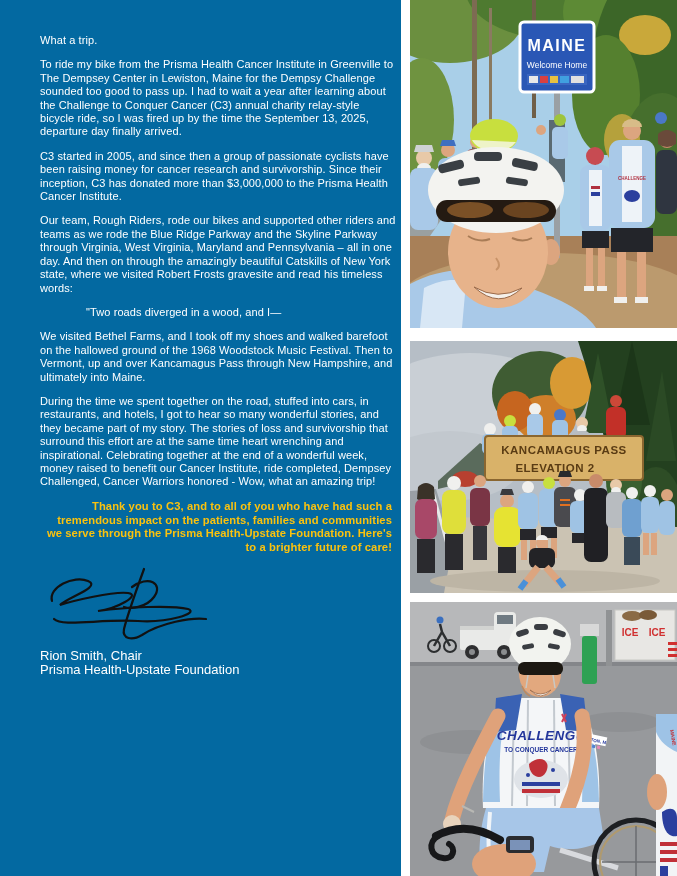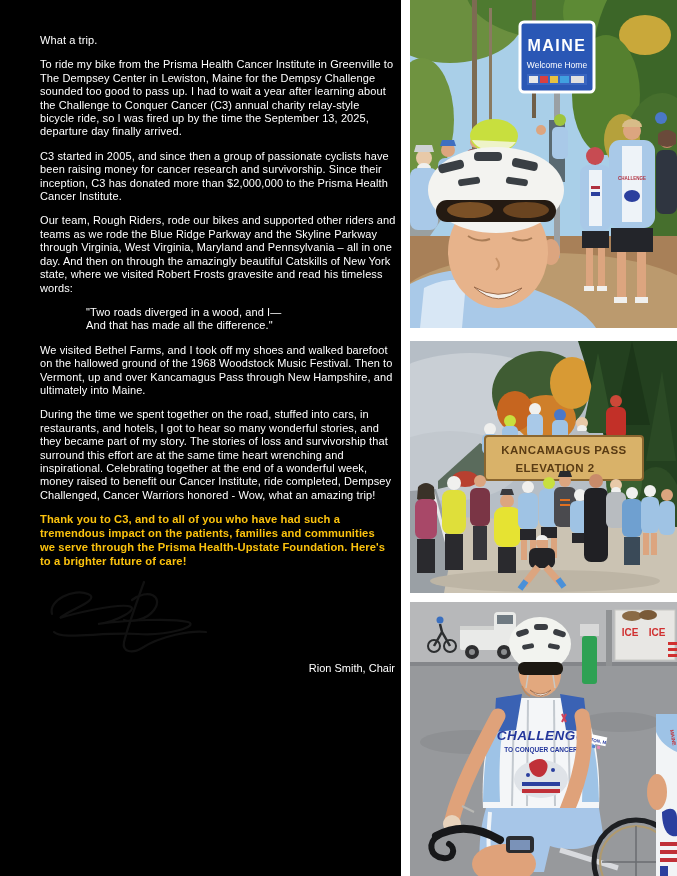--- a/index.html
+++ b/index.html
@@ -4,68 +4,68 @@
 <style>
   html,body{margin:0;padding:0;}
   body{
     width:677px;height:876px;position:relative;overflow:hidden;
     background:#ffffff;
     font-family:"Liberation Sans", sans-serif;
     -webkit-font-smoothing:antialiased;
   }
   .pink-panel{
     position:absolute;left:0;top:0;width:401px;height:876px;
-    background:#000000;color:#ffffff;
+    background:#0369a1;color:#ffffff;
     box-sizing:border-box;padding:34px 6px 0 40px;
   }
   .p{
     font-size:11px;line-height:13.4px;margin:0 0 11px 0;width:356px;
     letter-spacing:0.1px;
   }
   .quote{
     margin:0 0 11px 46px;font-size:11px;line-height:13.4px;letter-spacing:0.1px;
   }
   .thanks{
     color:#fbc20e;font-weight:700;font-size:11.2px;line-height:13.8px;
-    margin:3px 0 10px 0;width:352px;letter-spacing:0.1px;
+    margin:3px 0 10px 0;width:352px;letter-spacing:0.1px;text-align:right;
   }
   .signature-svg{display:block;margin:6px 0 0 -2px;}
-  .signer{font-size:11px;line-height:13.6px;margin-top:2px;text-align:right;}
+  .signer{font-size:13px;line-height:13.6px;margin-top:2px;}
   .photo{position:absolute;left:410px;width:267px;display:block;}
   #photo1{top:0;height:328px;}
   #photo2{top:341px;height:252px;}
   #photo3{top:602px;height:274px;}
   svg text{font-family:"Liberation Sans", sans-serif;}
 </style>
 </head>
 <body>
 
 <div class="pink-panel">
   <p class="p">What a trip.</p>
   <p class="p">To ride my bike from the Prisma Health Cancer Institute in Greenville to The Dempsey Center in Lewiston, Maine for the Dempsy Challenge sounded too good to pass up. I had to wait a year after learning about the Challenge to Conquer Cancer (C3) annual charity relay-style bicycle ride, so I was fired up by the time the September 13, 2025, departure day finally arrived.</p>
-  <p class="p">C3 started in 2005, and since then a group of passionate cyclists have been raising money for cancer research and survivorship. Since their inception, C3 has donated more than $2,000,000 to the Prisma Health Cancer Institute.</p>
+  <p class="p">C3 started in 2005, and since then a group of passionate cyclists have been raising money for cancer research and survivorship. Since their inception, C3 has donated more than $3,000,000 to the Prisma Health Cancer Institute.</p>
   <p class="p">Our team, Rough Riders, rode our bikes and supported other riders and teams as we rode the Blue Ridge Parkway and the Skyline Parkway through Virginia, West Virginia, Maryland and Pennsylvania – all in one day. And then on through the amazingly beautiful Catskills of New York state, where we visited Robert Frosts gravesite and read his timeless words:</p>
   <div class="quote">
     <div>"Two roads diverged in a wood, and I—</div>
-    <div>And that has made all the difference."</div>
   </div>
   <p class="p">We visited Bethel Farms, and I took off my shoes and walked barefoot on the hallowed ground of the 1968 Woodstock Music Festival. Then to Vermont, up and over Kancamagus Pass through New Hampshire, and ultimately into Maine.</p>
   <p class="p">During the time we spent together on the road, stuffed into cars, in restaurants, and hotels, I got to hear so many wonderful stories, and they became part of my story. The stories of loss and survivorship that surround this effort are at the same time heart wrenching and inspirational. Celebrating together at the end of a wonderful week, money raised to benefit our Cancer Institute, ride completed, Dempsey Challenged, Cancer Warriors honored - Wow, what an amazing trip!</p>
   <p class="thanks">Thank you to C3, and to all of you who have had such a tremendous impact on the patients, families and communities we serve through the Prisma Health-Upstate Foundation. Here's to a brighter future of care!</p>
 
   <svg class="signature-svg" width="190" height="82" viewBox="0 0 190 82" aria-hidden="true">
     <g fill="none" stroke="#111111" stroke-width="2.2" stroke-linecap="round">
       <path d="M14,36 C10,22 36,10 50,16 C64,22 30,32 22,40 C34,36 76,26 90,28 C104,30 78,44 60,46 C88,42 134,40 150,44 C162,48 130,58 100,56 C62,54 24,62 16,54"></path>
       <path d="M106,4 C98,26 90,48 86,64 C84,74 94,76 104,70 C122,58 154,52 168,54"></path>
       <path d="M94,22 C110,10 126,18 116,32 C108,43 92,44 86,42"></path>
     </g>
   </svg>
 
   <div class="signer">
     <div>Rion Smith, Chair</div>
+    <div>Prisma Health-Upstate Foundation</div>
   </div>
 </div>
 
 <svg id="photo1" class="photo" viewBox="0 0 267 328" role="img">
   <rect width="267" height="328" fill="#a9cfe8"></rect>
   <g>
     <ellipse cx="40" cy="15" rx="75" ry="48" fill="#6b8f3f"></ellipse>
     <ellipse cx="150" cy="-12" rx="95" ry="52" fill="#4e7a30"></ellipse>
     <ellipse cx="215" cy="12" rx="62" ry="48" fill="#5d8a35"></ellipse>
     <ellipse cx="248" cy="70" rx="66" ry="110" fill="#3c6628"></ellipse>

